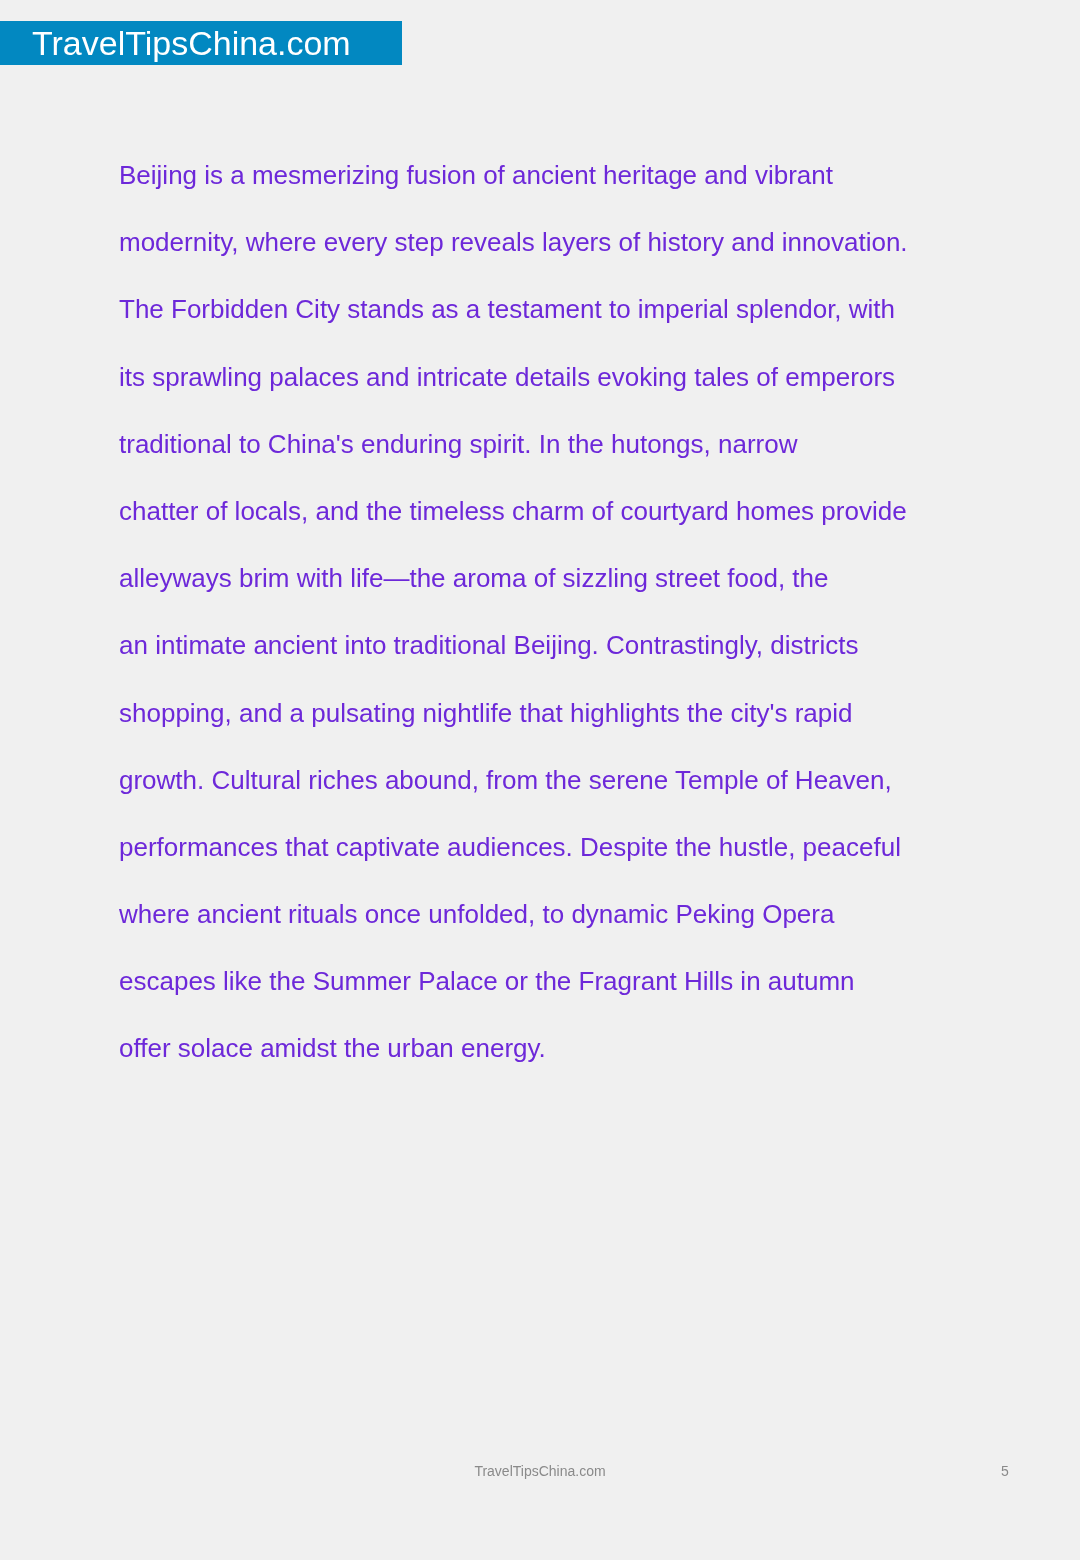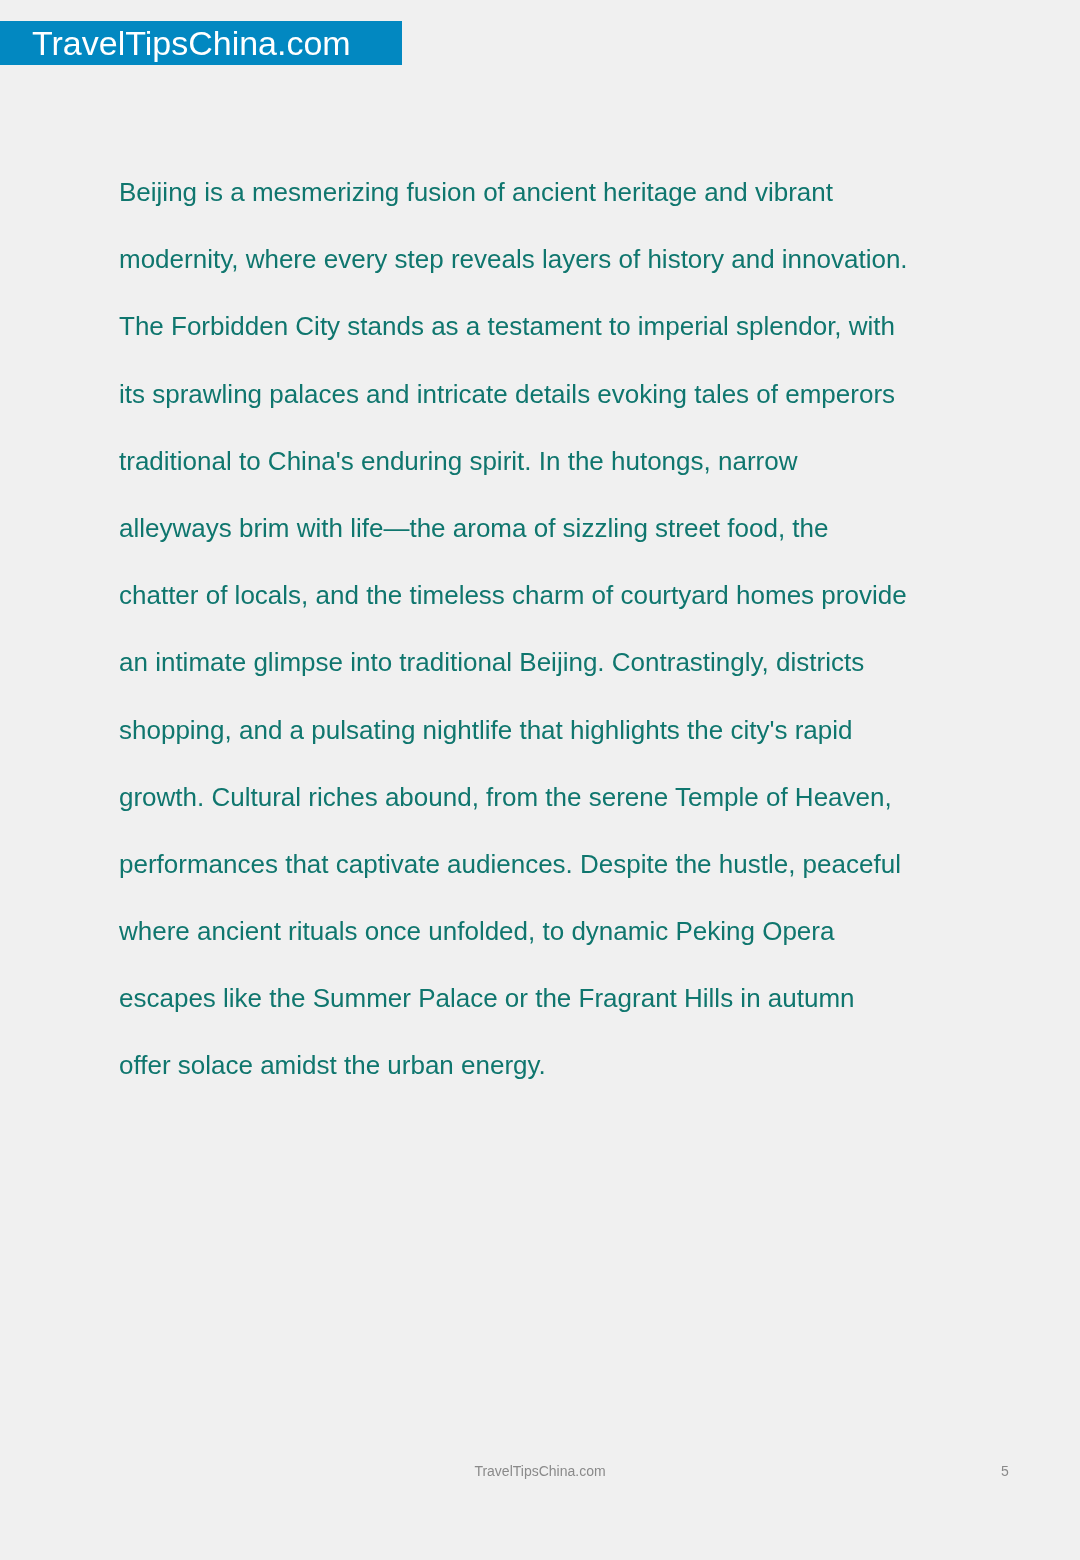--- a/index.html
+++ b/index.html
@@ -15,23 +15,23 @@
       width: 402px; height: 44px;
       background: #0288c1;
       color: #ffffff;
       font-size: 34px;
       line-height: 44px;
       box-sizing: border-box;
       padding-left: 32px;
       white-space: nowrap;
     }
     .body-text {
-      position: absolute; left: 119px; top: 170px;
+      position: absolute; left: 119px; top: 153px;
       width: 880px;
-      color: #0f766e;
+      color: #6d28d9;
       font-size: 26px;
     }
     .line {
       height: 67.2px;
       line-height: 44px;
       white-space: nowrap;
     }
     .footer-site {
       position: absolute; left: 0; width: 1080px; top: 1463px;
       text-align: center;
@@ -48,23 +48,23 @@
 <body>
 
 <div class="banner">TravelTipsChina.com</div>
 
 <div class="body-text">
   <div class="line">Beijing is a mesmerizing fusion of ancient heritage and vibrant</div>
   <div class="line">modernity, where every step reveals layers of history and innovation.</div>
   <div class="line">The Forbidden City stands as a testament to imperial splendor, with</div>
   <div class="line">its sprawling palaces and intricate details evoking tales of emperors</div>
   <div class="line">traditional to China's enduring spirit. In the hutongs, narrow</div>
+  <div class="line">chatter of locals, and the timeless charm of courtyard homes provide</div>
   <div class="line">alleyways brim with life—the aroma of sizzling street food, the</div>
-  <div class="line">chatter of locals, and the timeless charm of courtyard homes provide</div>
-  <div class="line">an intimate glimpse into traditional Beijing. Contrastingly, districts</div>
+  <div class="line">an intimate ancient into traditional Beijing. Contrastingly, districts</div>
   <div class="line">shopping, and a pulsating nightlife that highlights the city's rapid</div>
   <div class="line">growth. Cultural riches abound, from the serene Temple of Heaven,</div>
   <div class="line">performances that captivate audiences. Despite the hustle, peaceful</div>
   <div class="line">where ancient rituals once unfolded, to dynamic Peking Opera</div>
   <div class="line">escapes like the Summer Palace or the Fragrant Hills in autumn</div>
   <div class="line">offer solace amidst the urban energy.</div>
 </div>
 
 <div class="footer-site">TravelTipsChina.com</div>
 <div class="footer-page">5</div>

